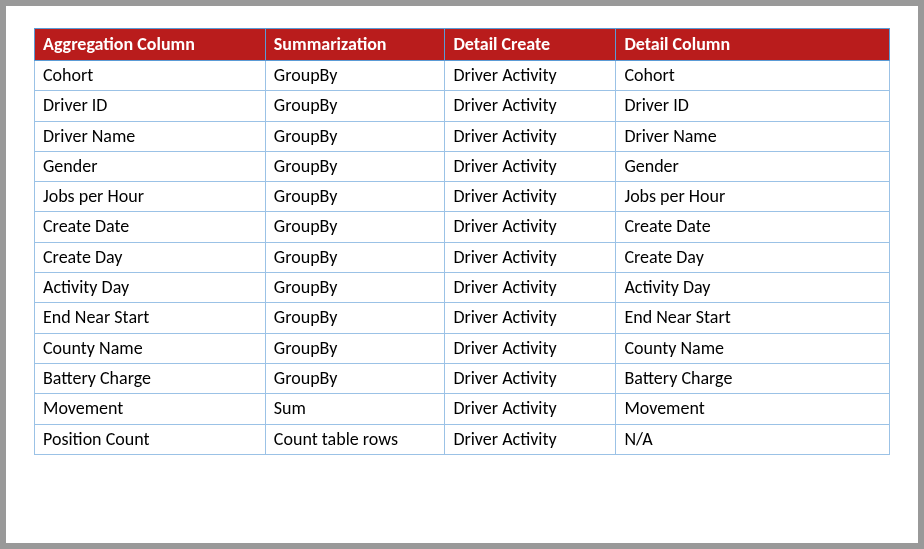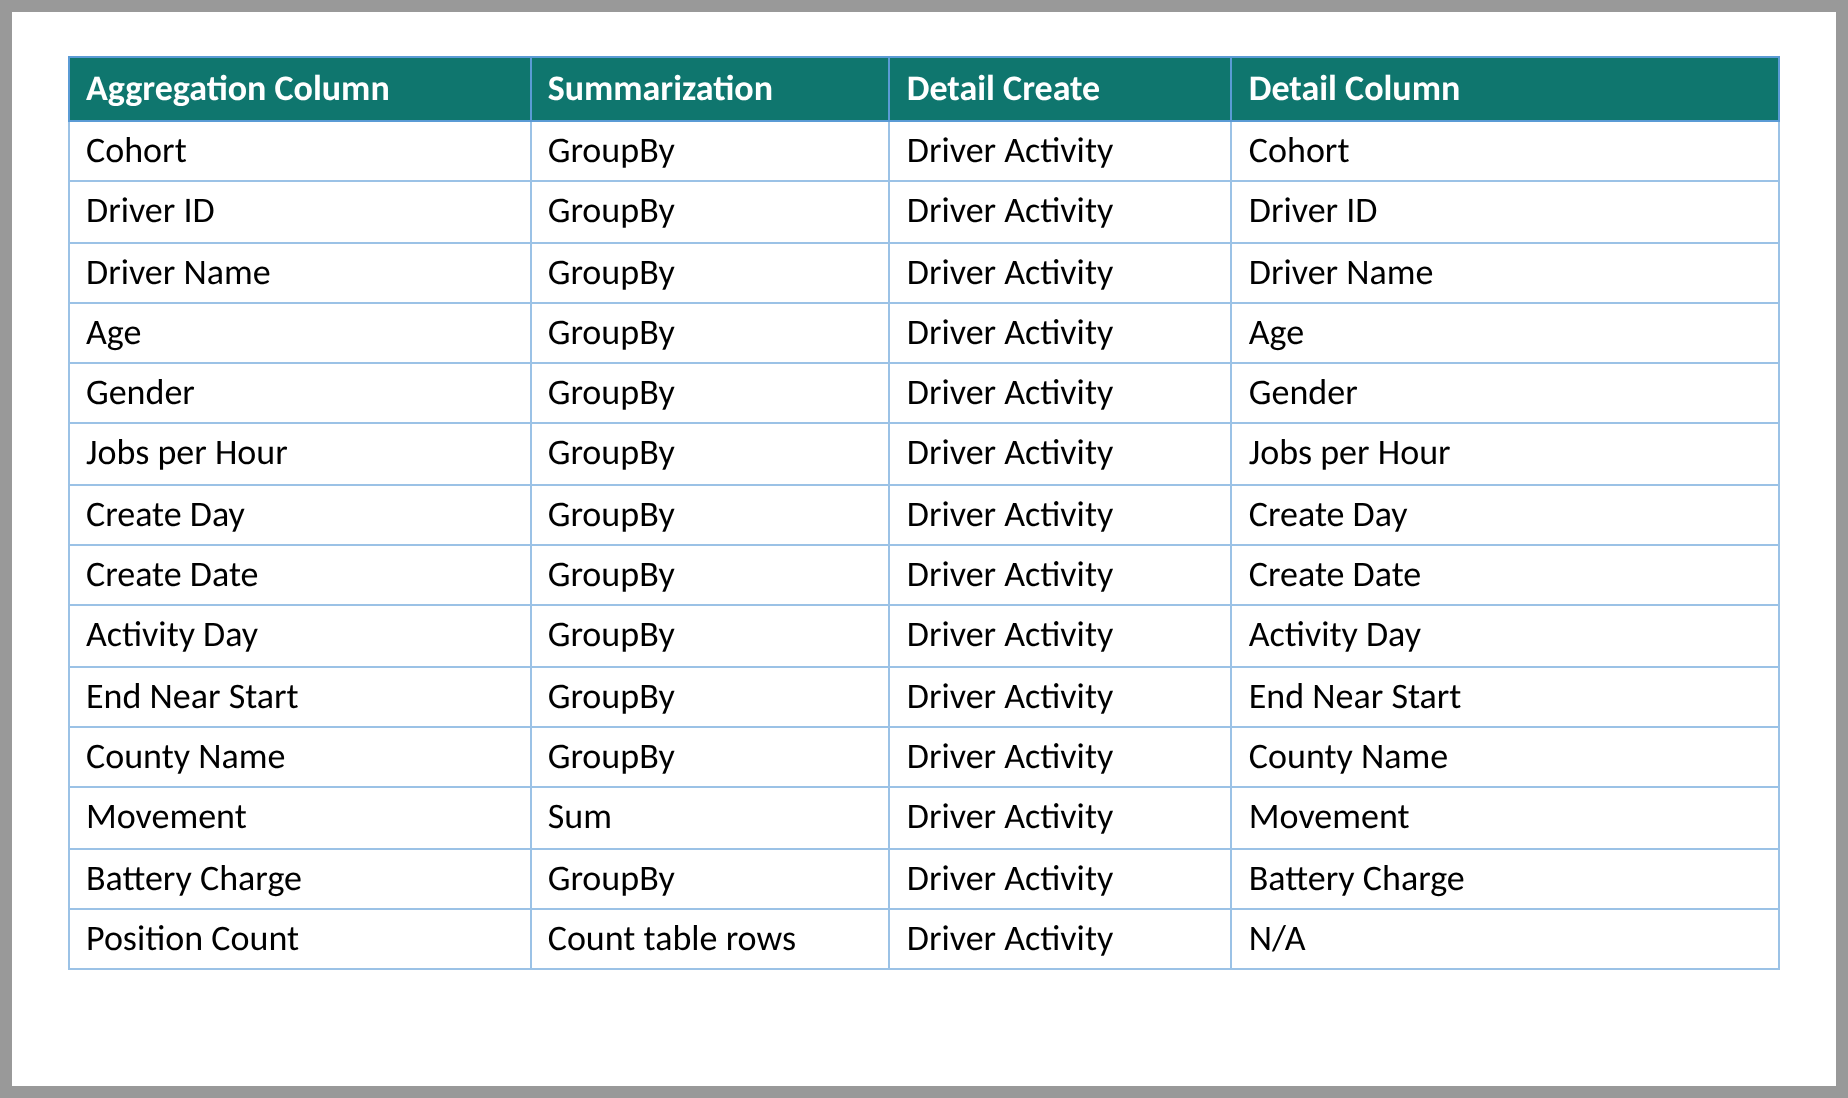--- a/index.html
+++ b/index.html
@@ -23,21 +23,21 @@
     table {
       width: 100%;
       border-collapse: collapse;
       table-layout: fixed;
     }
     col.c0 { width: 27%; }
     col.c1 { width: 21%; }
     col.c2 { width: 20%; }
     col.c3 { width: 32%; }
     th {
-      background: #0f766e;
+      background: #b91c1c;
       color: #fff;
       text-align: left;
       font-weight: bold;
       font-size: 18px;
       padding: 4px 8px 5px 8px;
       border: 1px solid #5b9bd5;
     }
     td {
       font-size: 18px;
       color: #000;
@@ -78,78 +78,72 @@
           <td>Driver Activity</td>
           <td>Driver ID</td>
         </tr>
         <tr>
           <td>Driver Name</td>
           <td>GroupBy</td>
           <td>Driver Activity</td>
           <td>Driver Name</td>
         </tr>
         <tr>
-          <td>Age</td>
-          <td>GroupBy</td>
-          <td>Driver Activity</td>
-          <td>Age</td>
-        </tr>
-        <tr>
           <td>Gender</td>
           <td>GroupBy</td>
           <td>Driver Activity</td>
           <td>Gender</td>
         </tr>
         <tr>
           <td>Jobs per Hour</td>
           <td>GroupBy</td>
           <td>Driver Activity</td>
           <td>Jobs per Hour</td>
         </tr>
         <tr>
+          <td>Create Date</td>
+          <td>GroupBy</td>
+          <td>Driver Activity</td>
+          <td>Create Date</td>
+        </tr>
+        <tr>
           <td>Create Day</td>
           <td>GroupBy</td>
           <td>Driver Activity</td>
           <td>Create Day</td>
-        </tr>
-        <tr>
-          <td>Create Date</td>
-          <td>GroupBy</td>
-          <td>Driver Activity</td>
-          <td>Create Date</td>
         </tr>
         <tr>
           <td>Activity Day</td>
           <td>GroupBy</td>
           <td>Driver Activity</td>
           <td>Activity Day</td>
         </tr>
         <tr>
           <td>End Near Start</td>
           <td>GroupBy</td>
           <td>Driver Activity</td>
           <td>End Near Start</td>
         </tr>
         <tr>
           <td>County Name</td>
           <td>GroupBy</td>
           <td>Driver Activity</td>
           <td>County Name</td>
         </tr>
         <tr>
+          <td>Battery Charge</td>
+          <td>GroupBy</td>
+          <td>Driver Activity</td>
+          <td>Battery Charge</td>
+        </tr>
+        <tr>
           <td>Movement</td>
           <td>Sum</td>
           <td>Driver Activity</td>
           <td>Movement</td>
-        </tr>
-        <tr>
-          <td>Battery Charge</td>
-          <td>GroupBy</td>
-          <td>Driver Activity</td>
-          <td>Battery Charge</td>
         </tr>
         <tr>
           <td>Position Count</td>
           <td>Count table rows</td>
           <td>Driver Activity</td>
           <td>N/A</td>
         </tr>
       </tbody>
   </table>
 </div>

